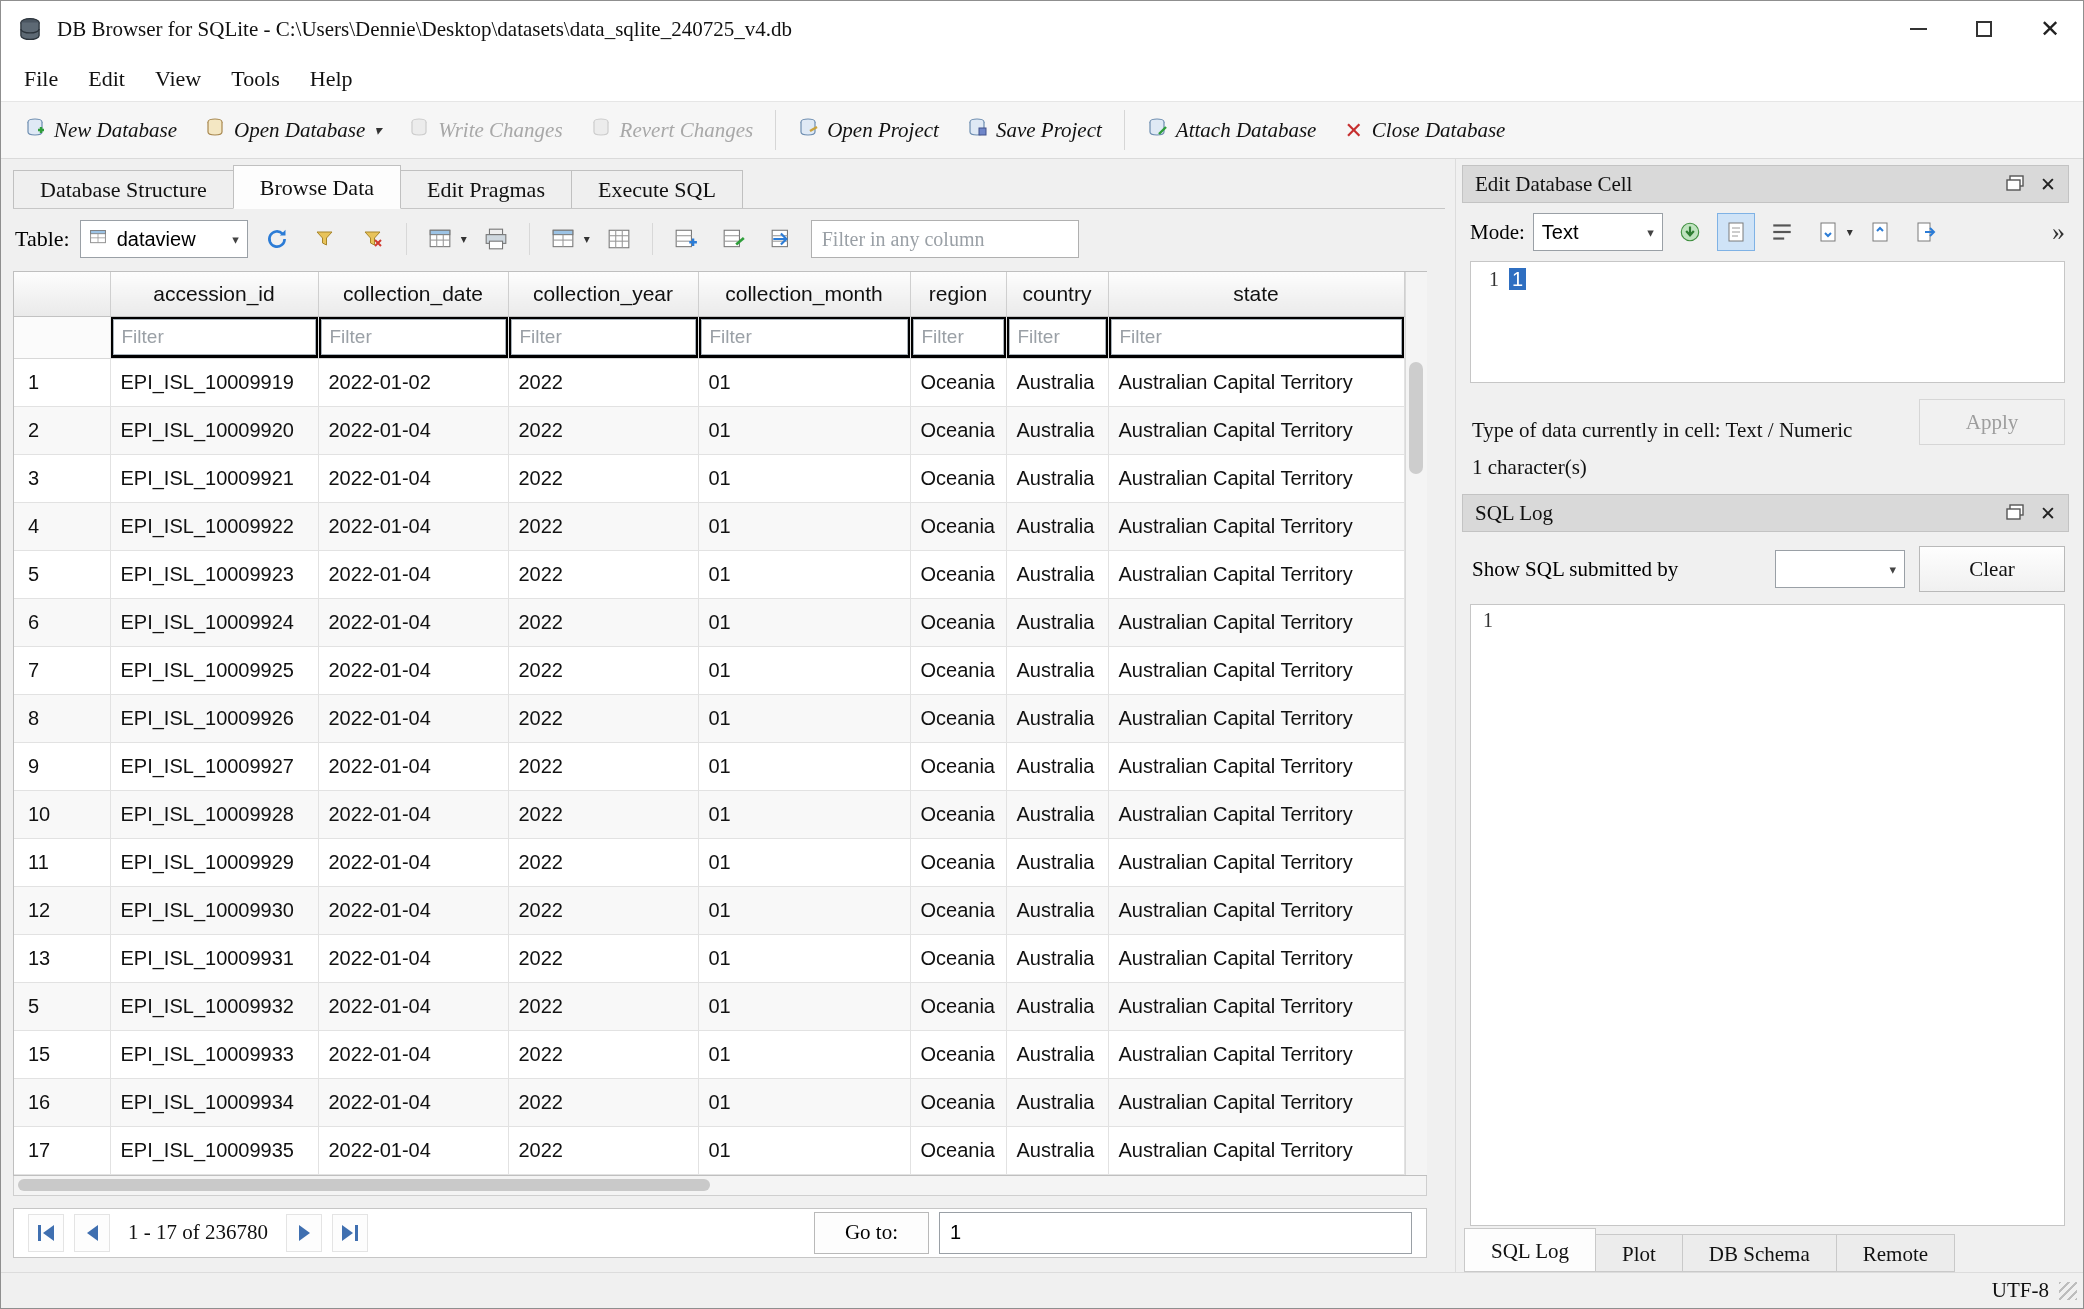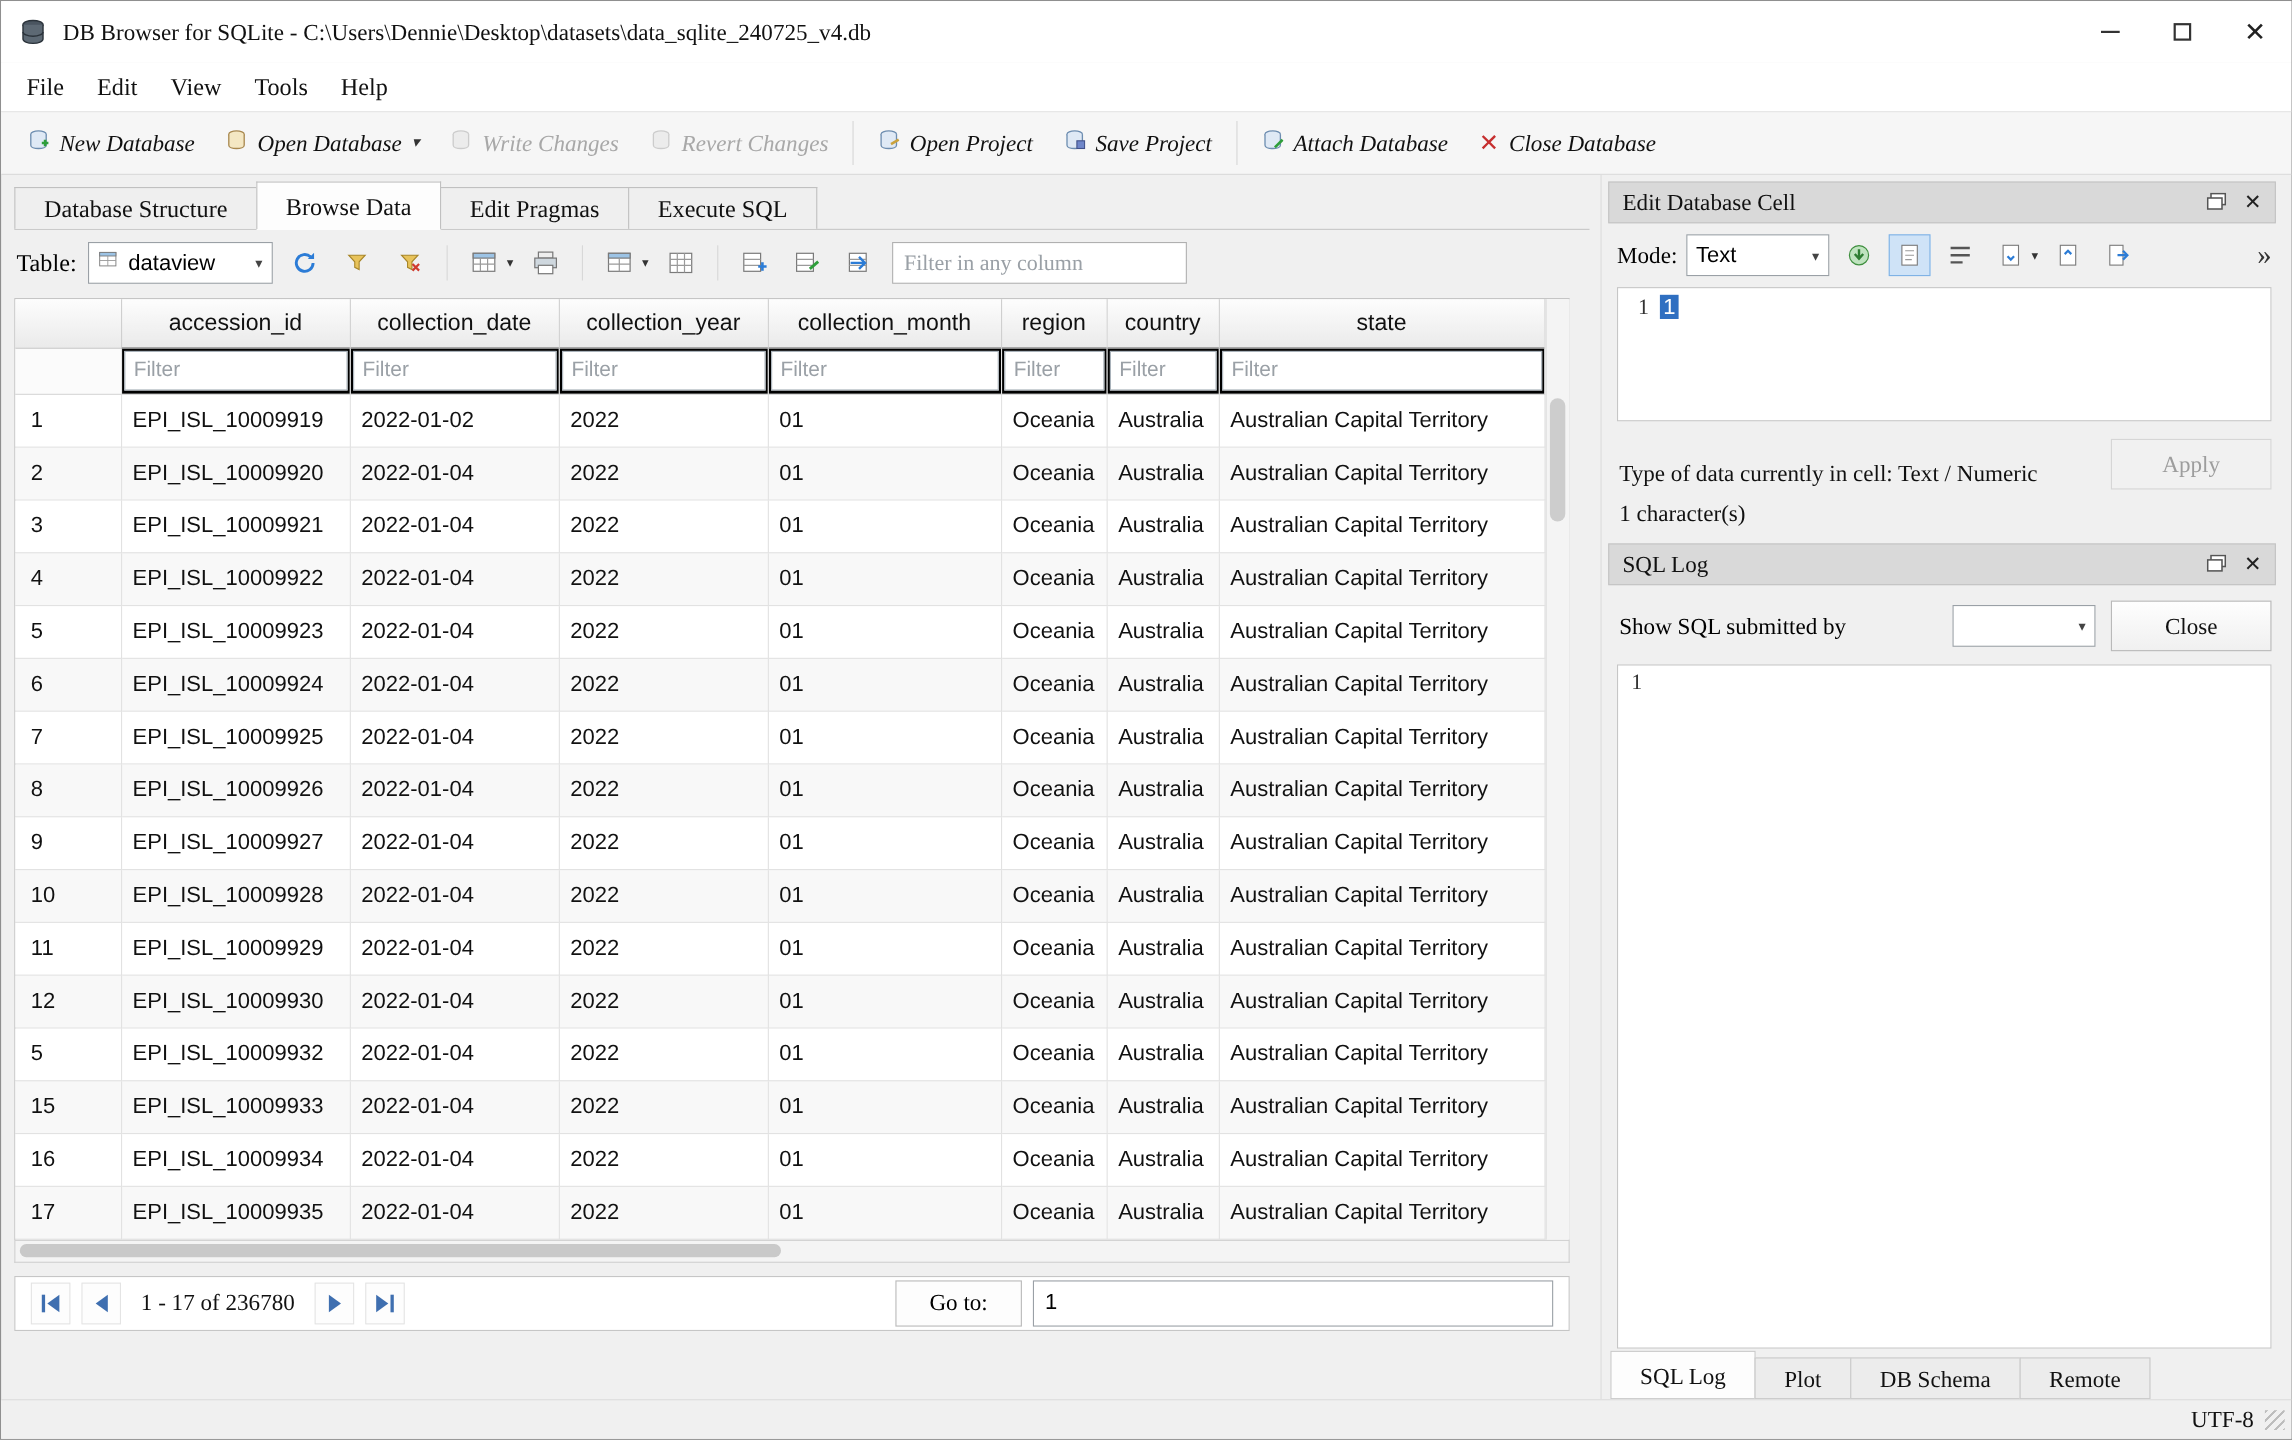--- a/index.html
+++ b/index.html
@@ -458,20 +458,30 @@
                 <td class="rownum">12</td>
                 <td>EPI_ISL_10009930</td>
                 <td>2022-01-04</td>
                 <td>2022</td>
                 <td>01</td>
                 <td>Oceania</td>
                 <td>Australia</td>
                 <td>Australian Capital Territory</td>
               </tr>
               <tr>
+                <td class="rownum">13</td>
+                <td>EPI_ISL_10009931</td>
+                <td>2022-01-04</td>
+                <td>2022</td>
+                <td>01</td>
+                <td>Oceania</td>
+                <td>Australia</td>
+                <td>Australian Capital Territory</td>
+              </tr>
+              <tr>
                 <td class="rownum">5</td>
                 <td>EPI_ISL_10009932</td>
                 <td>2022-01-04</td>
                 <td>2022</td>
                 <td>01</td>
                 <td>Oceania</td>
                 <td>Australia</td>
                 <td>Australian Capital Territory</td>
               </tr>
               <tr>
@@ -619,21 +629,21 @@
           <span class="ph-close">✕</span>
         </span>
       </div>
 
       <div class="show-row">
         <span>Show SQL submitted by</span>
         <div class="combo show-combo">
           <span></span>
           <span class="caret">▾</span>
         </div>
-        <span class="clear-btn">Close</span>
+        <span class="clear-btn">Clear</span>
       </div>
 
       <div class="log-editor">
         <span>1</span>
       </div>
 
       <div class="dock-tabs">
         <span class="dtab active">SQL Log</span>
         <span class="dtab">Plot</span>
         <span class="dtab">DB Schema</span>

